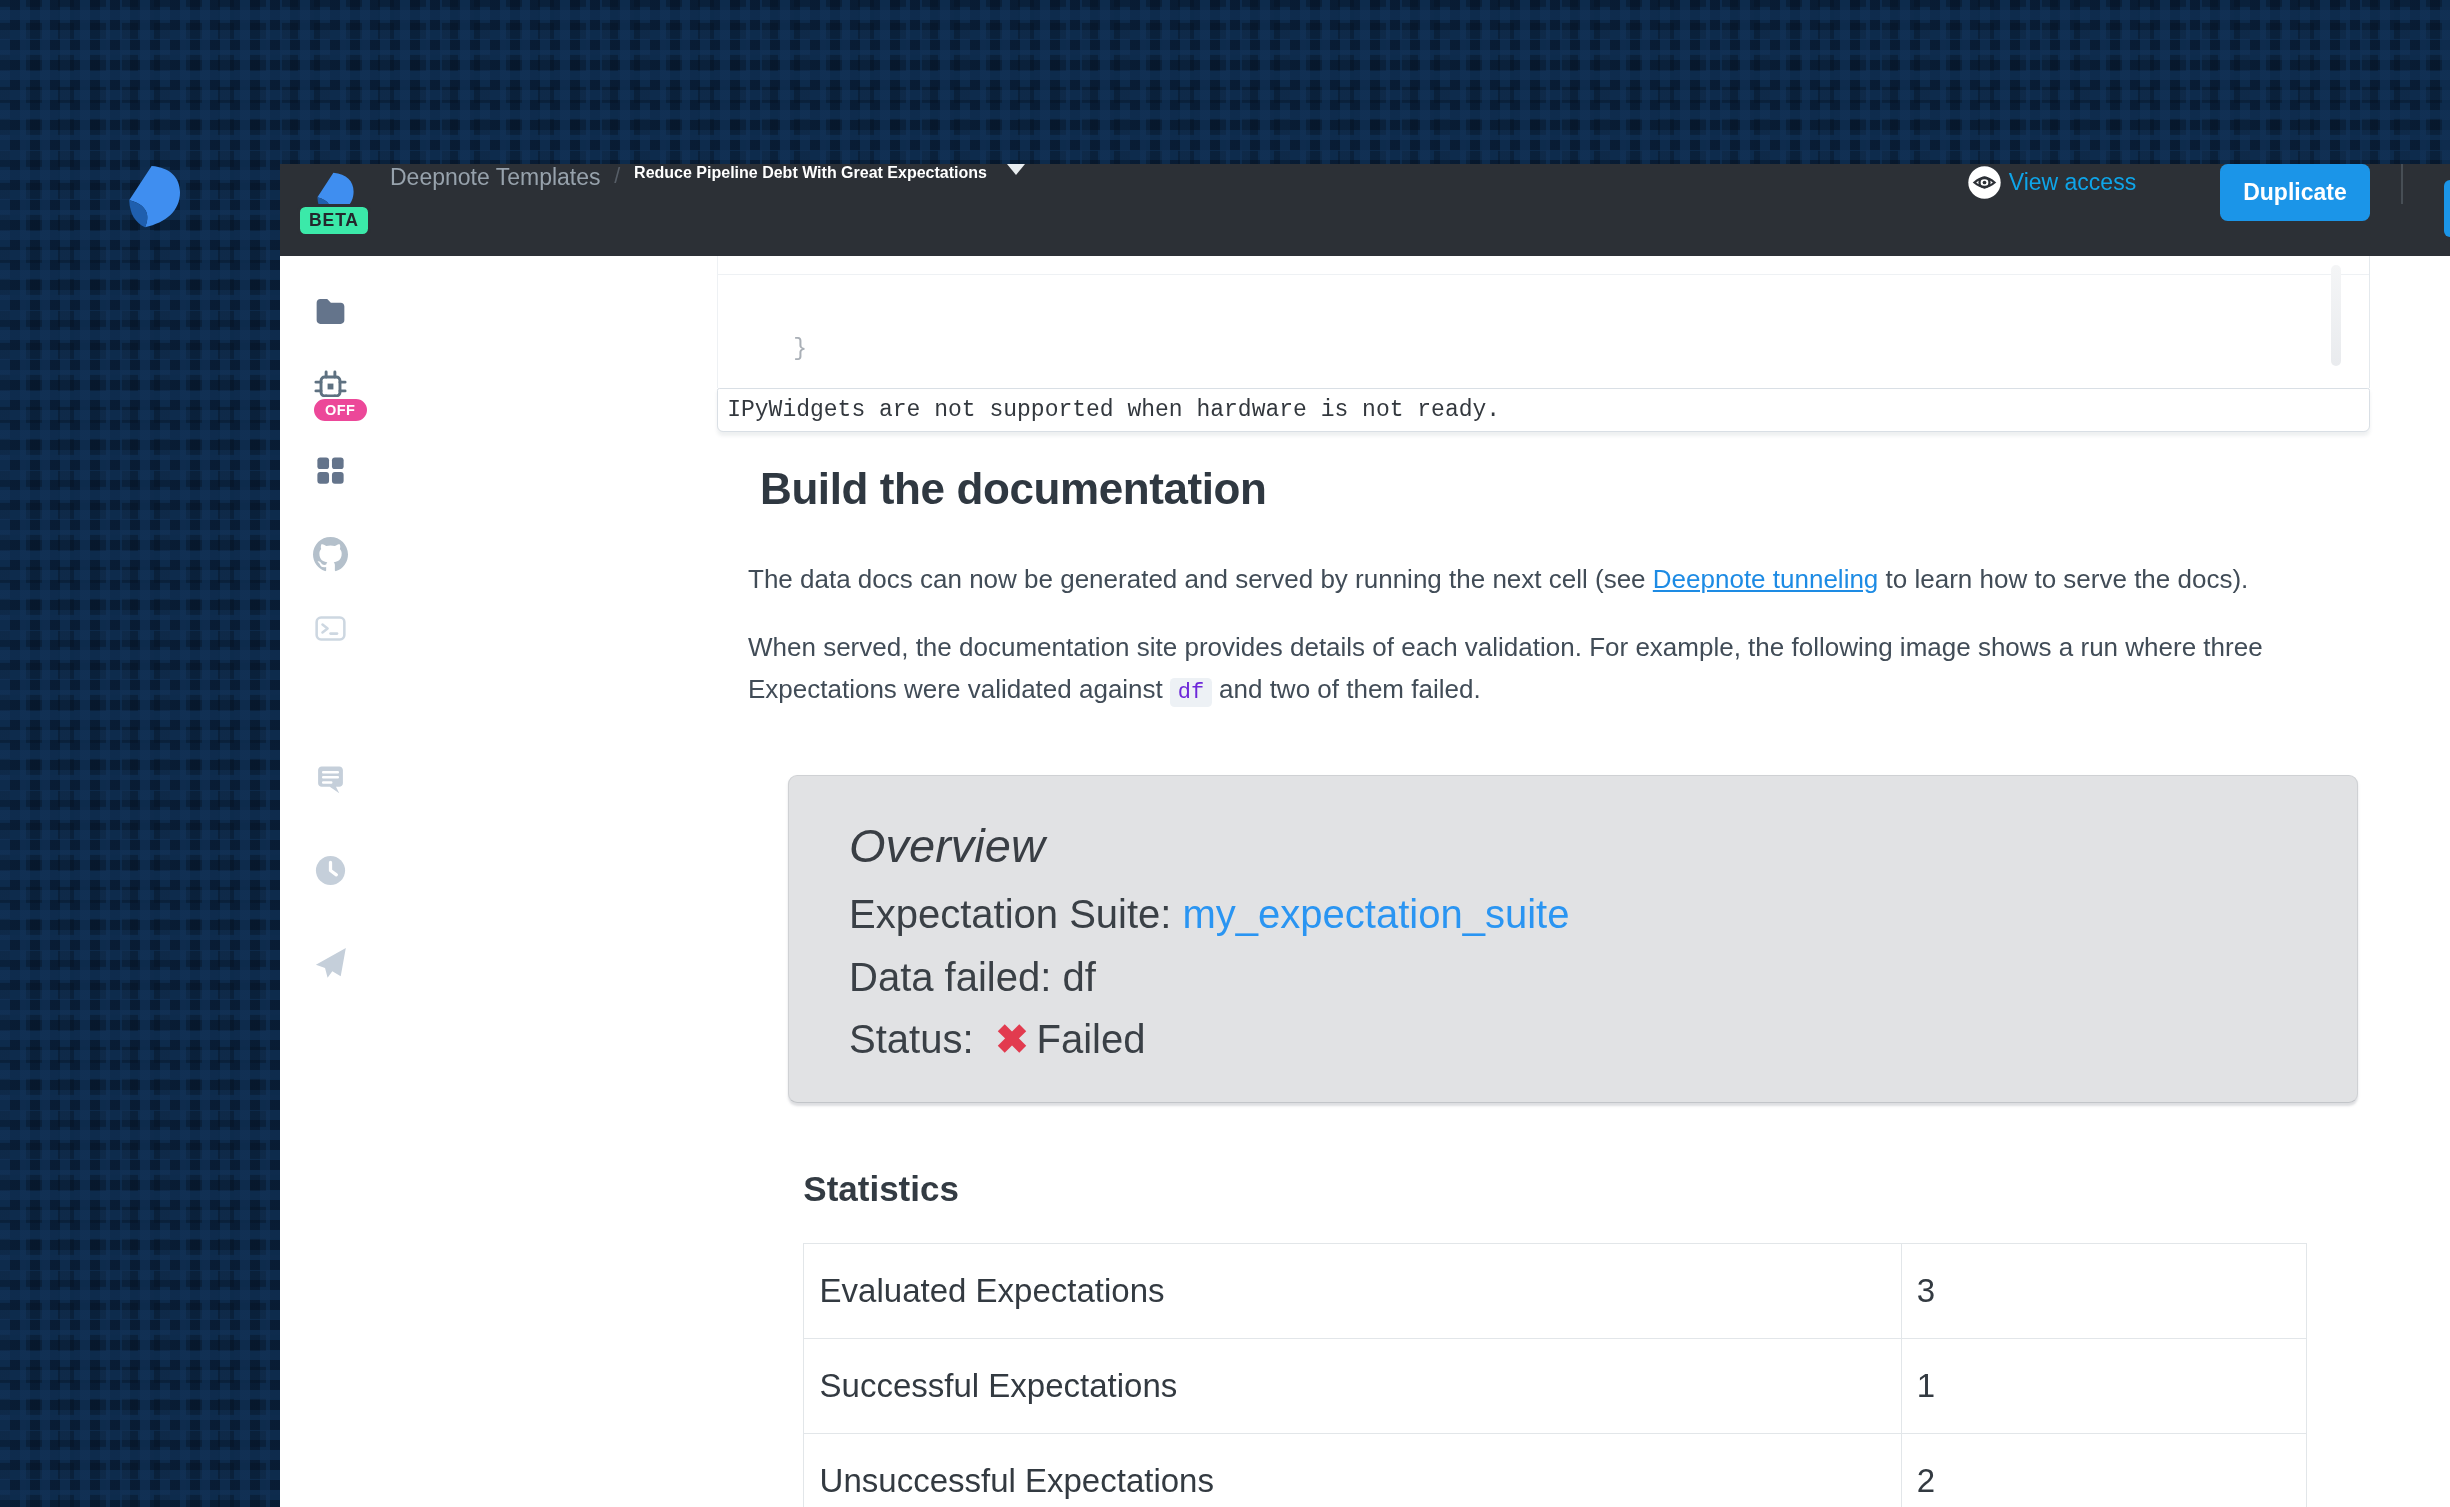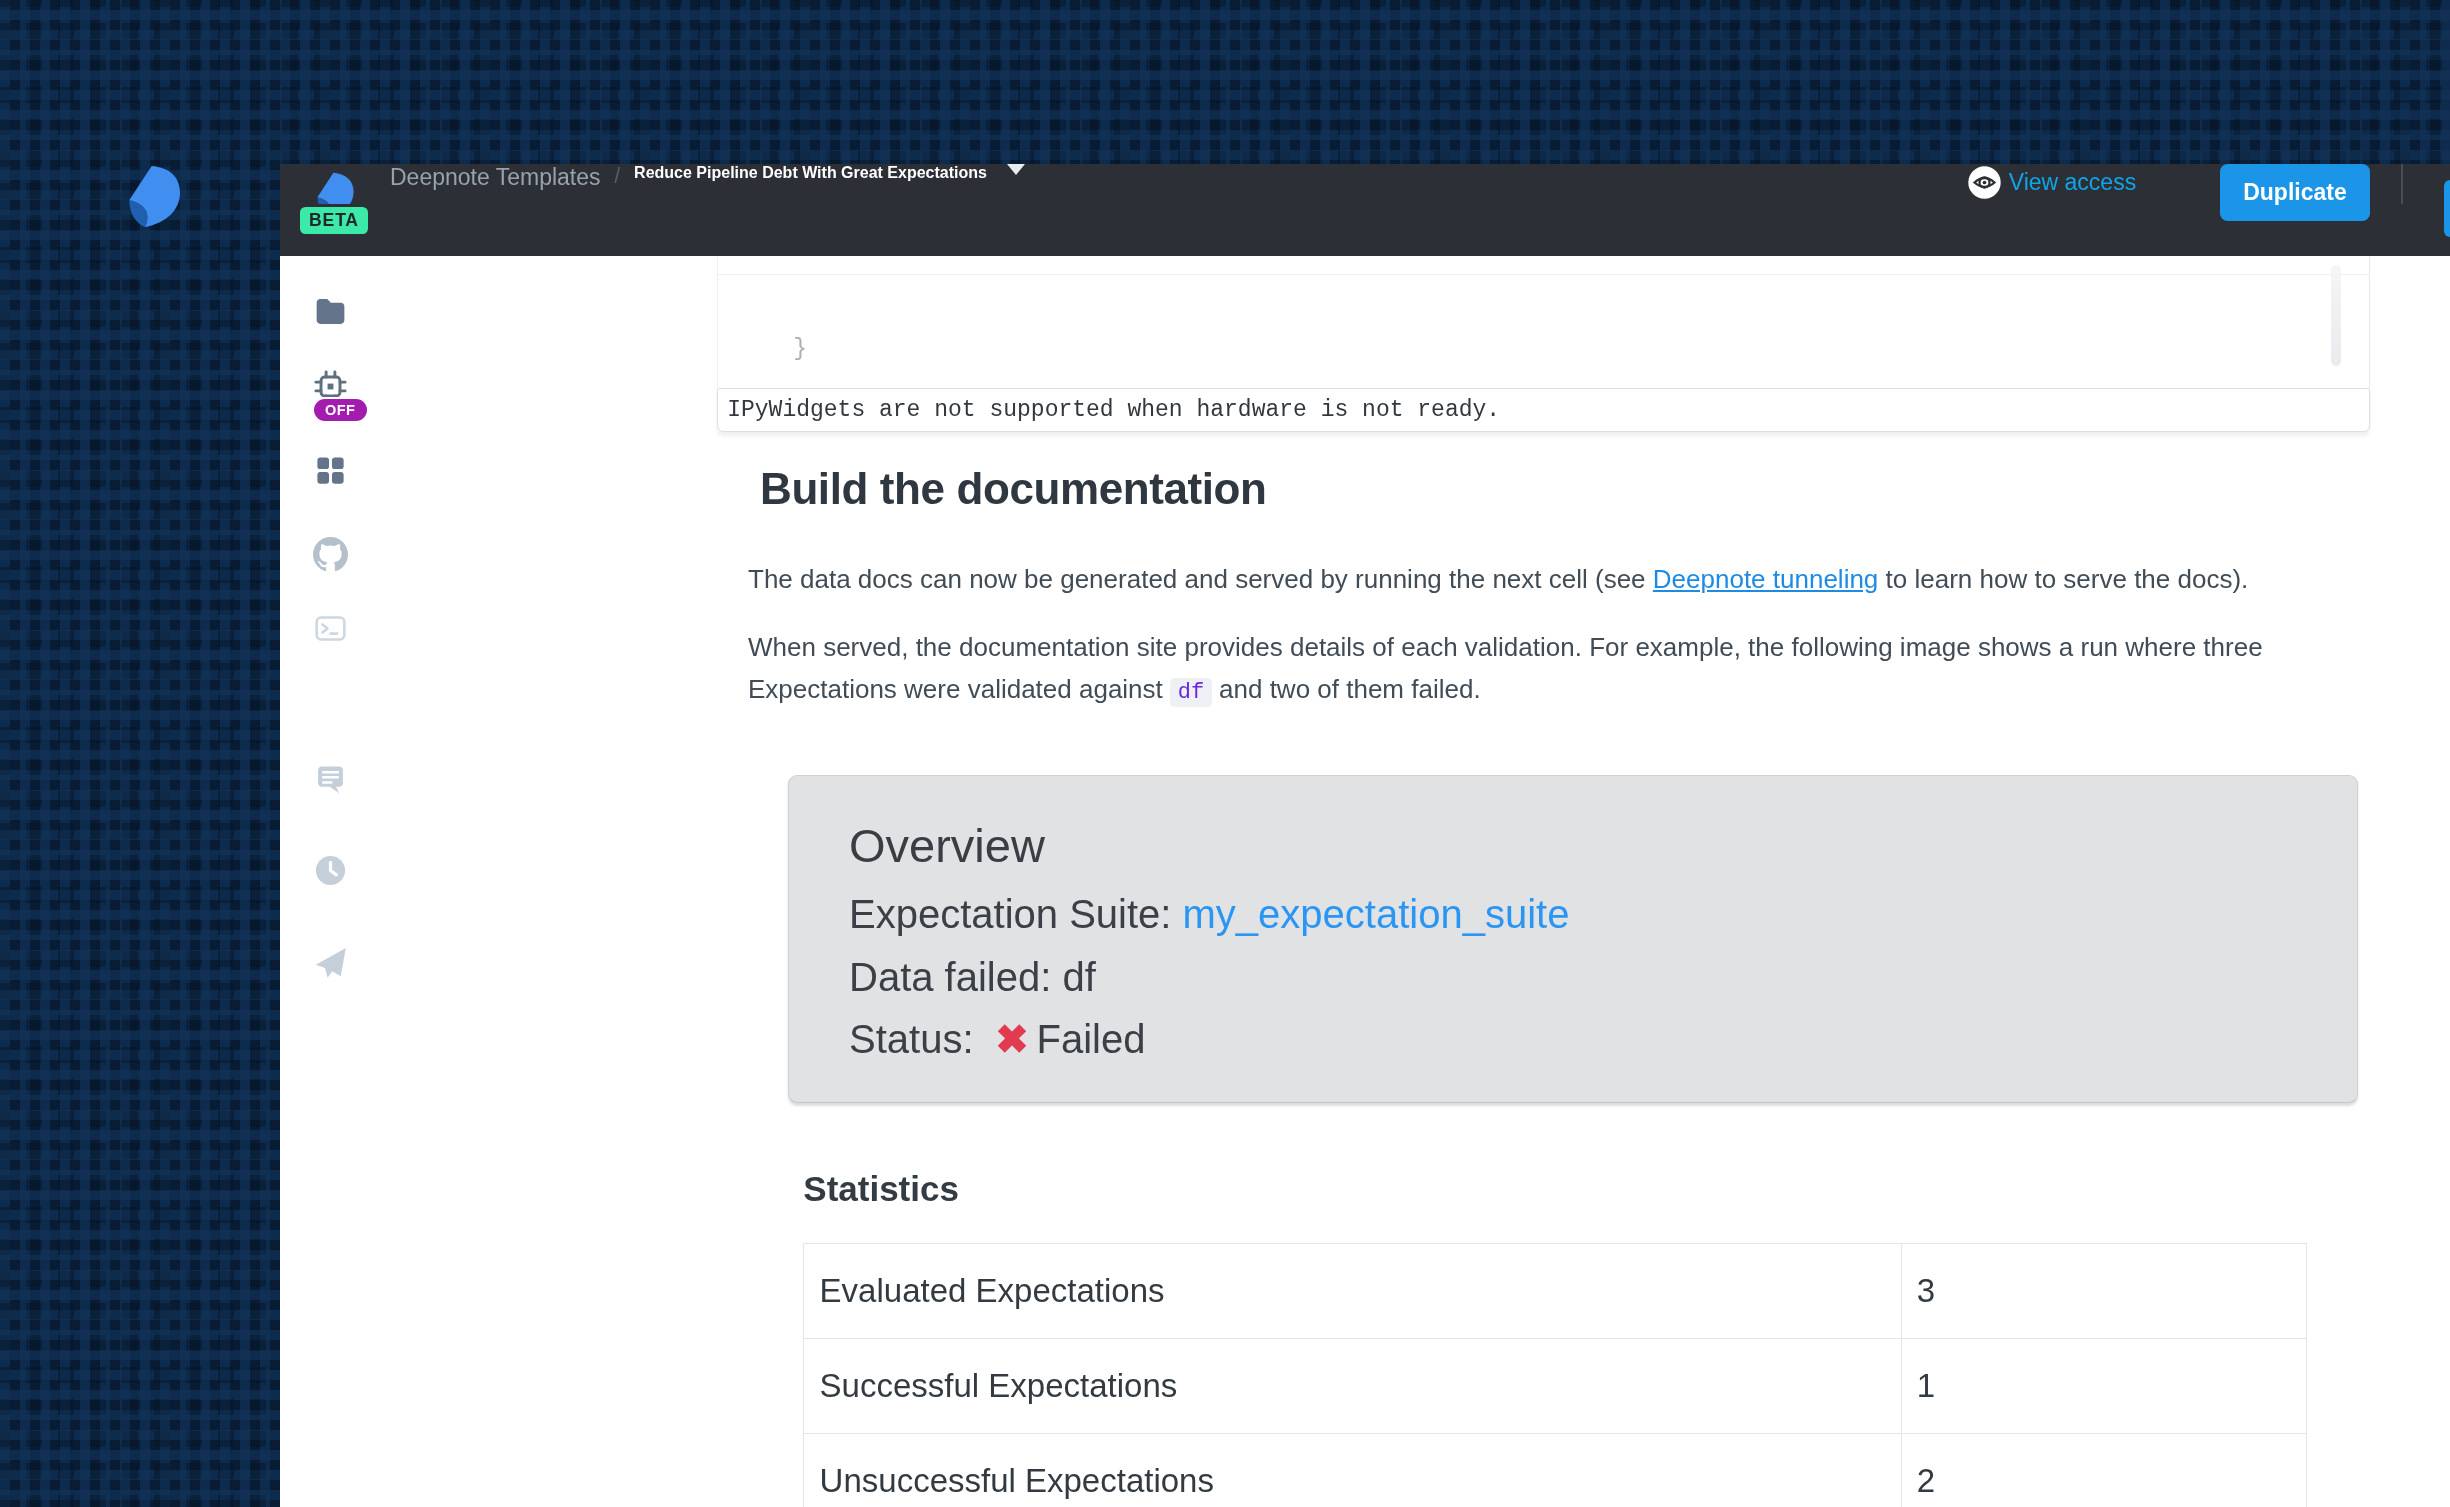--- a/index.html
+++ b/index.html
@@ -47,21 +47,21 @@
 
   
   .main { flex:1; display:flex; background:#fff; overflow:hidden; }
 
   .sidebar { width:100px; flex:none; display:flex; flex-direction:column; align-items:center; }
   .si { width:35px; height:35px; position:relative; cursor:pointer; flex:none; }
   .si svg { width:35px; height:35px; display:block; }
   .si-1 { margin-top:38px; } .si-2 { margin-top:40px; } .si-3 { margin-top:49px; }
   .si-4 { margin-top:49px; } .si-5 { margin-top:39px; } .si-6 { margin-top:116px; }
   .si-7 { margin-top:56px; } .si-8 { margin-top:57px; }
-  .off-pill { position:absolute; left:-0.8px; top:27.6px; min-width:57px; height:26px; background:#a21caf;
+  .off-pill { position:absolute; left:-0.8px; top:27.6px; min-width:57px; height:26px; background:#ec4899;
               border:2.3px solid #fff; border-radius:13.8px; color:#fff; font-size:14.5px; font-weight:700;
               letter-spacing:0.4px; display:flex; align-items:center; justify-content:center; }
 
   .content { flex:1; position:relative; }
 
   
   .code-wrap { position:absolute; left:337px; top:0; width:1653px; }
   .code-area { position:relative; height:132px; overflow:hidden;
                border-left:0.8px solid #eef1f4; border-right:0.8px solid #e4e9ed; }
   .code-area::before { content:""; position:absolute; left:0; right:0; top:18.4px; height:0.8px; background:#eef1f4; }
@@ -80,21 +80,21 @@
   .md h2 { font-size:44px; font-weight:700; color:#2f3841; letter-spacing:-0.4px; margin:0 12px 44px; }
   .md p { font-size:26px; line-height:42px; color:#414c57; margin:0 0 26px; }
   .md a { color:#1d8be4; text-decoration:underline; cursor:pointer; }
   .inline-code { font-family:"Liberation Mono",monospace; font-size:22px; background:#edf1f5;
                  border-radius:4.6px; padding:2.3px 7.7px; color:#6d28d9; }
 
   
   .docs-img { position:absolute; left:408px; top:519px; width:1570px; }
   .overview-box { height:328px; background:#e1e2e4; border:0.8px solid #cfd1d4; border-bottom-color:#c2c5c9;
                   border-radius:9.2px; padding:43px 31px 0 60px; box-shadow:0 2.3px 2.3px rgba(120,125,135,.25); }
-  .ov-title { font-size:47px; line-height:54px; font-weight:500; color:#393e44; margin:0 0 18.4px; }
+  .ov-title { font-size:47px; line-height:54px; font-weight:500; color:#393e44; margin:0 0 18.4px;font-style:italic; }
   .ov-line  { font-size:40px; line-height:47px; color:#3a4046; margin:0 0 15.3px; }
   .ov-link  { color:#2a95f2; cursor:pointer; }
   .ov-x     { color:#e23b4f; font-weight:700; margin:0 7.7px 0 10.7px; }
   .stats-heading { margin:66px 0 0 15.3px; font-size:35px; font-weight:700; color:#333b43; }
   table.stats { margin:34px 0 0 15.3px; width:1504px; border-collapse:collapse;
                 font-size:33px; color:#333a41; table-layout:fixed; }
   table.stats td { border:1.5px solid #e2e6e9; height:95px; padding-left:15.3px; background:#fff; }
   table.stats td.val { width:27%; }
 </style>
 </head>

